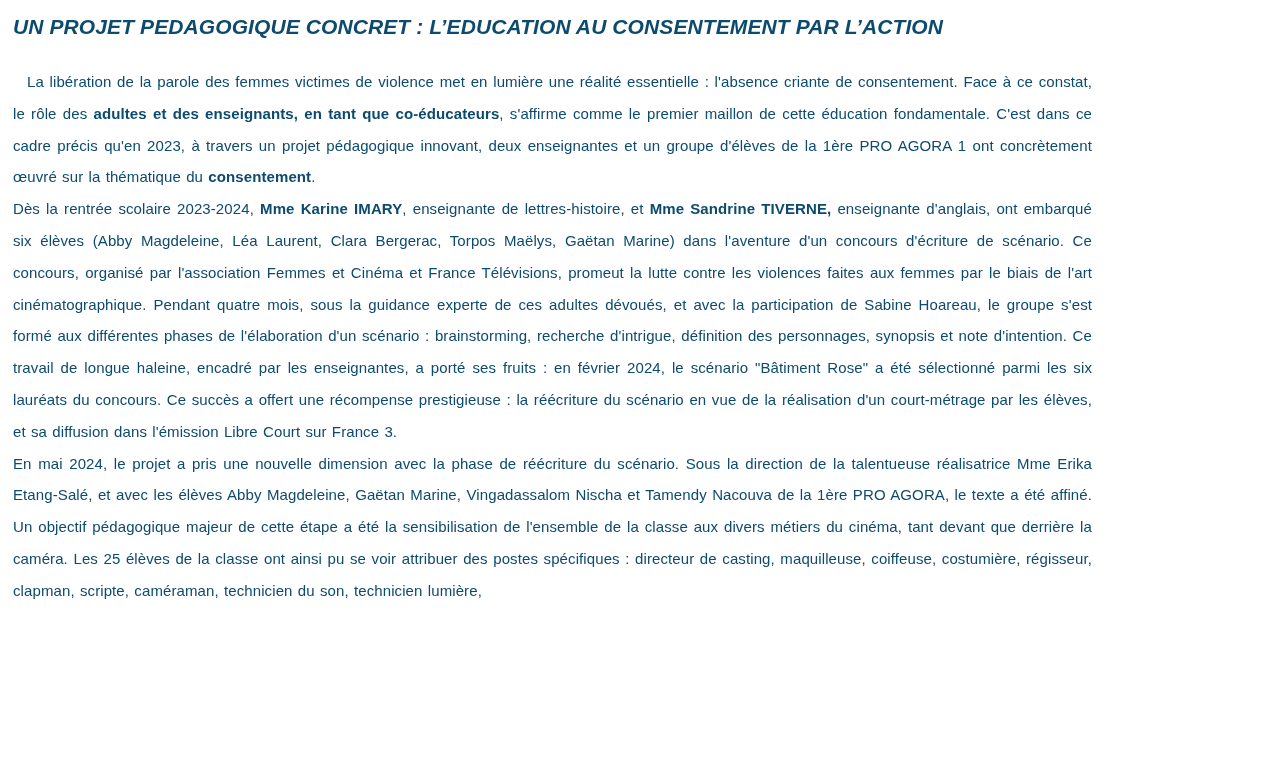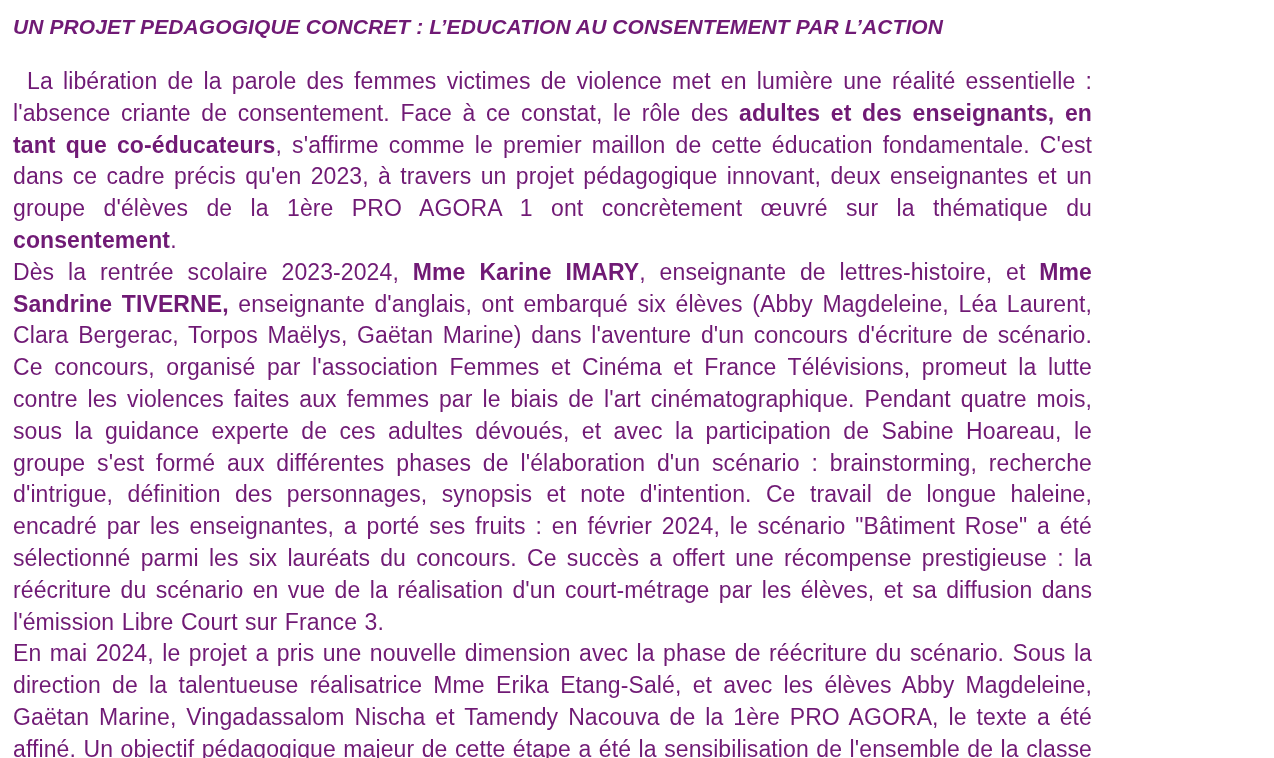--- a/index.html
+++ b/index.html
@@ -9,34 +9,34 @@
   }
   .page {
     position: relative;
     width: 1104px;
     height: 758px;
     overflow: hidden;
     background: #ffffff;
     box-sizing: border-box;
     padding: 12px 12px 0 13px;
     font-family: "Liberation Sans", "DejaVu Sans", sans-serif;
-    color: #701a75;
+    color: #0c4a6e;
   }
   .doc-title {
     font-size: 21px;
     font-weight: bold;
     font-style: italic;
     line-height: 30px;
     margin: 0 0 24px 0;
     letter-spacing: 0.1px;
     white-space: nowrap;
   }
   .doc-body p {
     margin: 0;
-    font-size: 23px;
+    font-size: 15px;
     line-height: 31.8px;
     text-align: justify;
     letter-spacing: 0.1px;
     word-spacing: 1px;
   }
   .doc-body p.indent {
     text-indent: 14px;
   }
   .doc-body span.b { font-weight: bold; }
   .doc-body span.i { }

